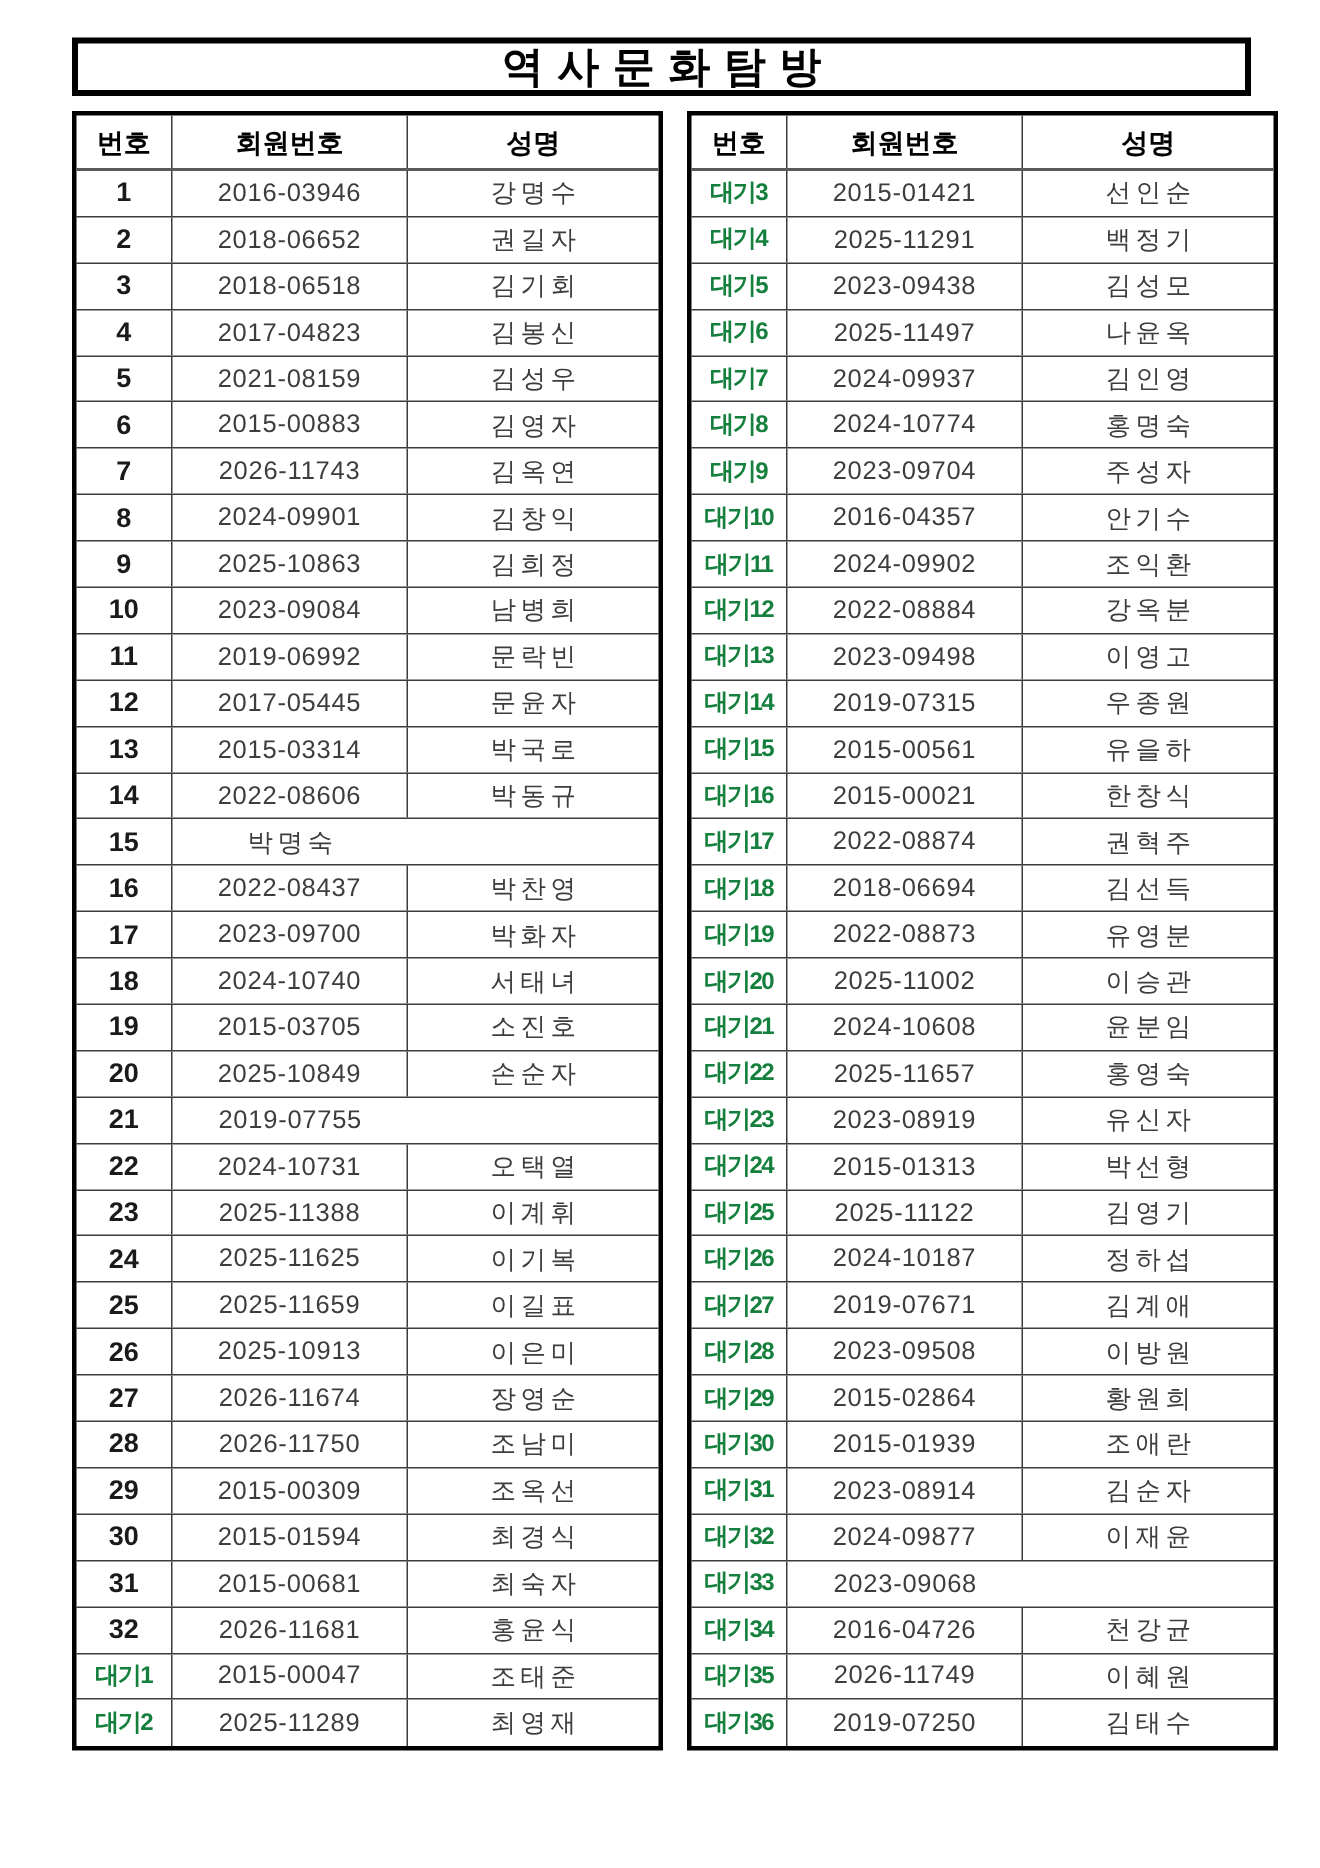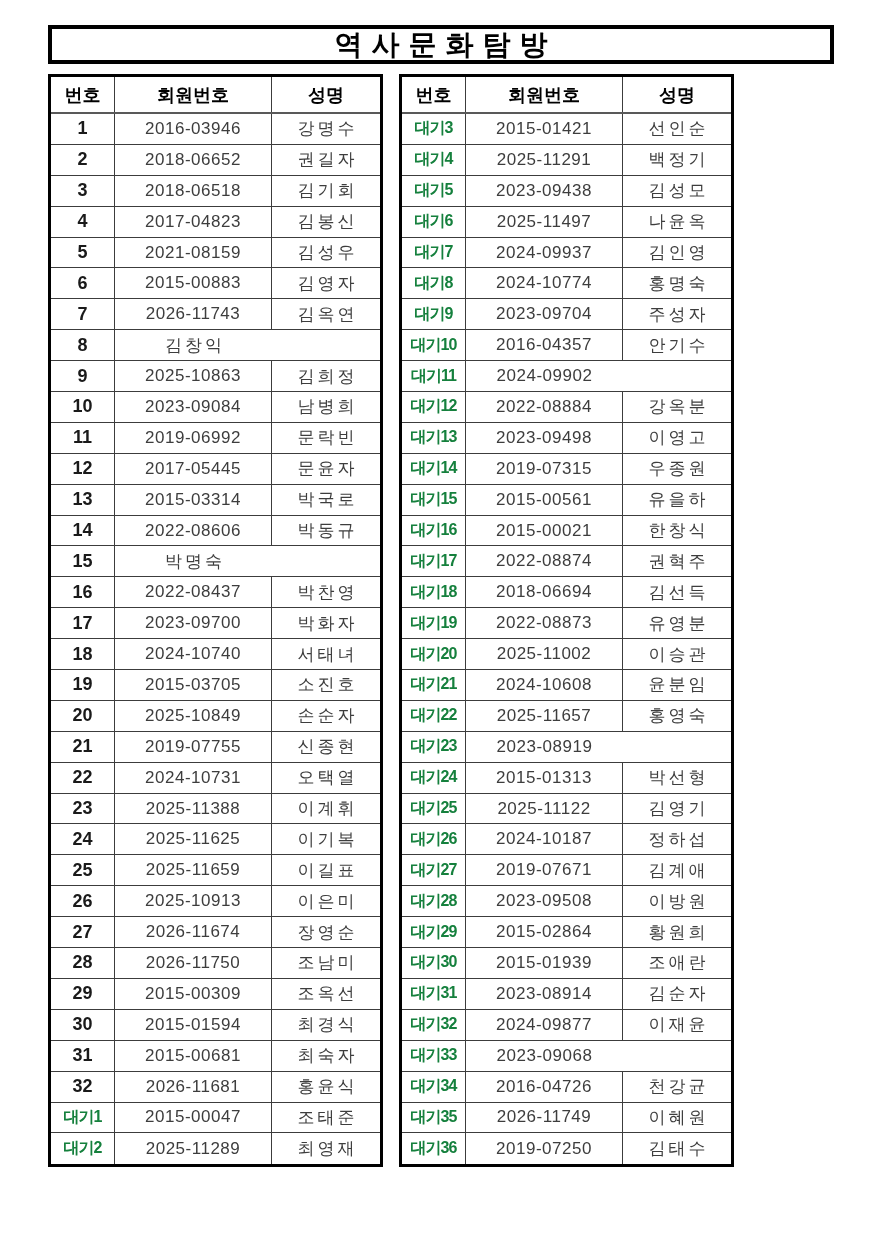--- a/index.html
+++ b/index.html
@@ -26,21 +26,21 @@
     text-indent: 9px;
     white-space: nowrap;
   }
   .tables {
     position: absolute;
     left: 48px; top: 74px;
     display: flex;
     gap: 16px;
   }
   .table {
-    width: 335px;
+    width: 394px;
     border: 3px solid #000000;
     background: #ffffff;
   }
   .tr {
     display: grid;
     grid-template-columns: 64px 157px 1fr;
     height: 30.9px;
     align-items: center;
   }
   .tr.thead {
@@ -132,20 +132,21 @@
             <div class="td num">2015-00883</div>
             <div class="td name">김영자</div>
           </div>
           <div class="tr">
             <div class="td no">7</div>
             <div class="td num">2026-11743</div>
             <div class="td name">김옥연</div>
           </div>
           <div class="tr">
             <div class="td no">8</div>
+            <div class="td num">2024-09901</div>
             <div class="td name">김창익</div>
           </div>
           <div class="tr">
             <div class="td no">9</div>
             <div class="td num">2025-10863</div>
             <div class="td name">김희정</div>
           </div>
           <div class="tr">
             <div class="td no">10</div>
             <div class="td num">2023-09084</div>
@@ -196,21 +197,20 @@
             <div class="td name">소진호</div>
           </div>
           <div class="tr">
             <div class="td no">20</div>
             <div class="td num">2025-10849</div>
             <div class="td name">손순자</div>
           </div>
           <div class="tr">
             <div class="td no">21</div>
             <div class="td num">2019-07755</div>
-            <div class="td name">신종현</div>
           </div>
           <div class="tr">
             <div class="td no">22</div>
             <div class="td num">2024-10731</div>
             <div class="td name">오택열</div>
           </div>
           <div class="tr">
             <div class="td no">23</div>
             <div class="td num">2025-11388</div>
             <div class="td name">이계휘</div>
@@ -316,20 +316,21 @@
             <div class="td name">주성자</div>
           </div>
           <div class="tr">
             <div class="td no wait">대기10</div>
             <div class="td num">2016-04357</div>
             <div class="td name">안기수</div>
           </div>
           <div class="tr">
             <div class="td no wait">대기11</div>
             <div class="td num">2024-09902</div>
+            <div class="td name">조익환</div>
           </div>
           <div class="tr">
             <div class="td no wait">대기12</div>
             <div class="td num">2022-08884</div>
             <div class="td name">강옥분</div>
           </div>
           <div class="tr">
             <div class="td no wait">대기13</div>
             <div class="td num">2023-09498</div>
             <div class="td name">이영고</div>
@@ -375,20 +376,21 @@
             <div class="td name">윤분임</div>
           </div>
           <div class="tr">
             <div class="td no wait">대기22</div>
             <div class="td num">2025-11657</div>
             <div class="td name">홍영숙</div>
           </div>
           <div class="tr">
             <div class="td no wait">대기23</div>
             <div class="td num">2023-08919</div>
+            <div class="td name">유신자</div>
           </div>
           <div class="tr">
             <div class="td no wait">대기24</div>
             <div class="td num">2015-01313</div>
             <div class="td name">박선형</div>
           </div>
           <div class="tr">
             <div class="td no wait">대기25</div>
             <div class="td num">2025-11122</div>
             <div class="td name">김영기</div>

